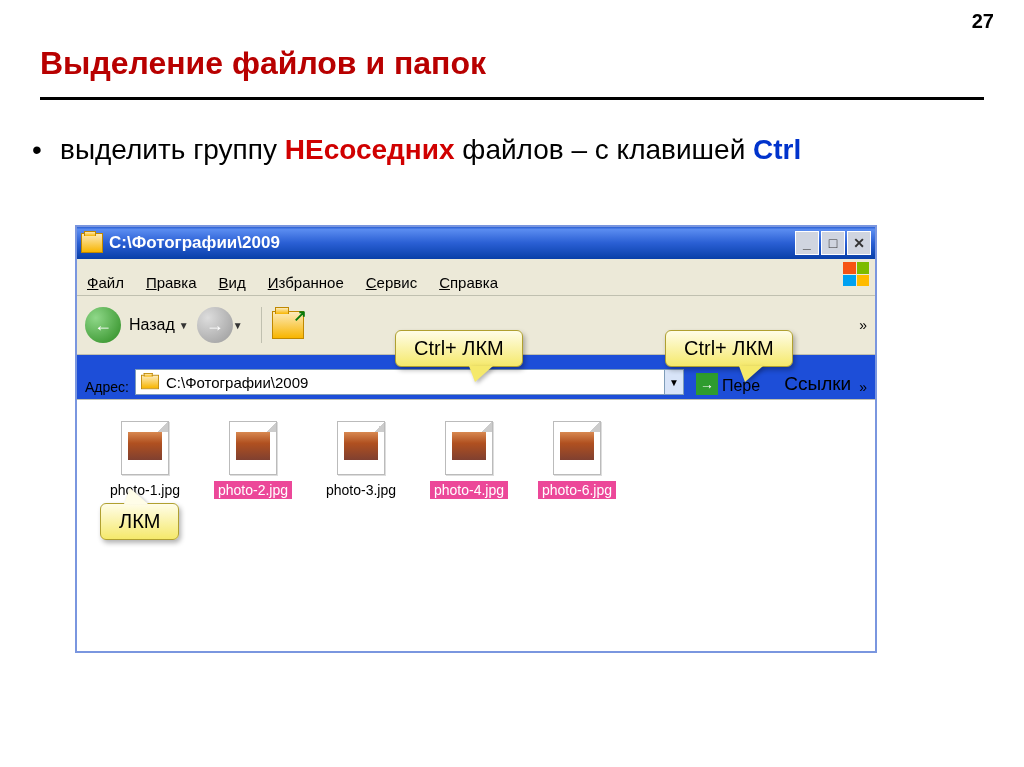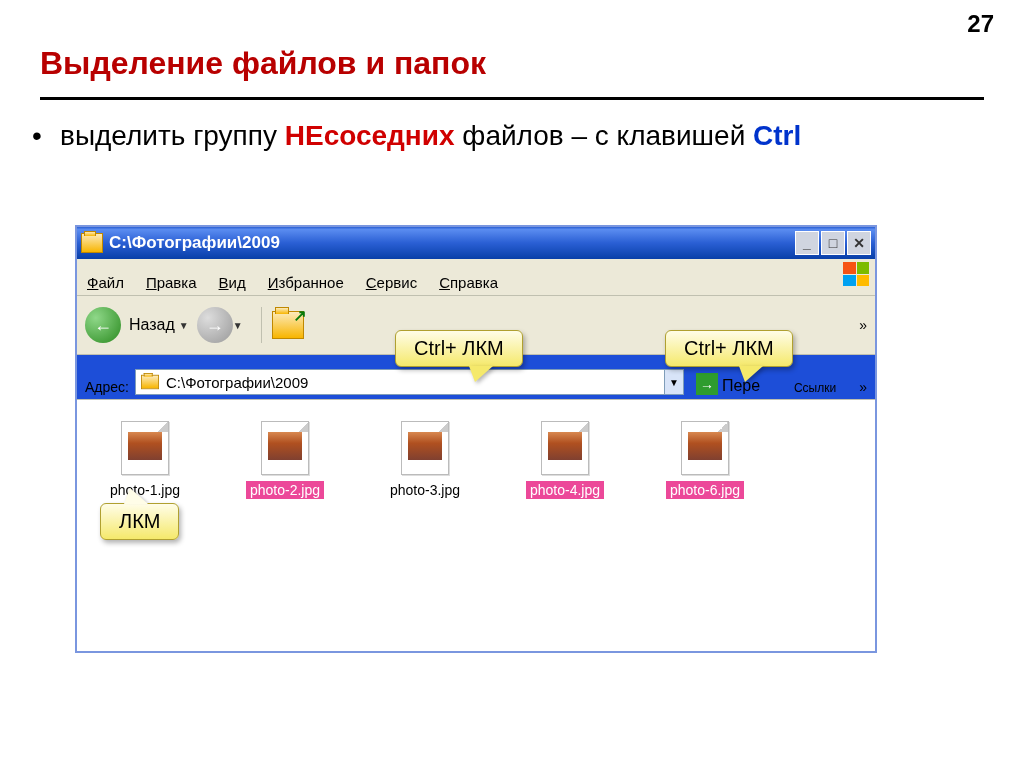--- a/index.html
+++ b/index.html
@@ -1,19 +1,19 @@
 <!DOCTYPE html>
 <html><head>
 <meta charset="utf-8">
 <style>
 body{margin:0;font-family:Arial,sans-serif;background:#fff;width:1024px;height:767px;position:relative}
-.page-num{position:absolute;top:10px;right:30px;font-weight:bold;font-size:24px;color:#000}
+.page-num{position:absolute;top:10px;right:30px;font-weight:bold;font-size:20px;color:#000}
 .title{font-size:32px;font-weight:bold;color:#b80000;padding:45px 40px 15px}
 .hr{height:3px;background:#000;margin:0 40px}
-.bullet{font-size:28px;margin:18px 40px 0 60px;position:relative;color:#000;line-height:1.3}
+.bullet{font-size:28px;margin:32px 40px 0 60px;position:relative;color:#000;line-height:1.3}
 .bullet::before{content:"•";position:absolute;left:-28px;top:0}
 .red{color:#d00000;font-weight:bold}
 .blue{color:#0033cc;font-weight:bold}
 .winwrap{position:absolute;left:75px;top:225px;width:802px}
 .win{border:2px solid #7a96df;background:#ece9d8}
 .titlebar{height:32px;background:linear-gradient(#2a5fd4,#5a8cf0 8%,#2a5fd4 50%,#083fa8);display:flex;align-items:center;padding:0 4px;color:#fff;font-size:17px;font-weight:bold}
 .tb-icon{width:20px;height:18px;background:linear-gradient(#fceabb,#f8b500);border:1px solid #c08800;margin-right:6px;position:relative}
 .tb-icon::before{content:"";position:absolute;top:-3px;left:2px;width:10px;height:4px;background:linear-gradient(#fceabb,#f8b500);border:1px solid #c08800;border-bottom:none}
 .tb-btns{margin-left:auto;display:flex;gap:2px}
 .tb-btn{width:22px;height:22px;background:#d0d5e0;border:1px solid #fff;display:flex;align-items:center;justify-content:center;font-family:Arial;font-size:14px;font-weight:bold;color:#333}
@@ -35,23 +35,23 @@
 .folder-ico::before{content:"";position:absolute;top:-5px;left:2px;width:12px;height:6px;background:linear-gradient(#fceabb,#f8b500);border:1px solid #c08800;border-bottom:none}
 .folder-ico.up::after{content:"↗";position:absolute;right:-4px;top:-6px;color:#0a7a0a;font-size:16px;font-weight:bold}
 .chev{margin-left:auto;font-size:14px}
 .addrbar{height:36px;display:flex;align-items:flex-end;padding:4px 8px;border-bottom:1px solid #c0c0b0;background:#1d4ed8}
 .addr-label{font-size:14px;margin-right:6px}
 .addr-input{flex:1;min-width:0;height:24px;background:#fff;border:1px solid #7f9db9;display:flex;align-items:center;padding:0 4px;font-size:15px;gap:6px;max-width:520px}
 .addr-input .folder-ico{width:18px;height:14px;transform:scale(0.9)}
 .addr-input .folder-ico::before{width:8px;height:3px;top:-3px}
 .addr-drop{width:18px;height:24px;background:#d8e4f8;border:1px solid #7f9db9;border-left:none;display:flex;align-items:center;justify-content:center;font-size:10px;margin-right:12px}
 .go-btn{width:22px;height:22px;background:#2e9c2e;display:flex;align-items:center;justify-content:center;color:#fff;font-weight:bold;font-size:14px;margin-right:4px}
-.links-label{font-size:12px;margin-left:auto;margin-right:19px}
+.links-label{font-size:19px;margin-left:auto;margin-right:4px}
 .content{background:#fff;padding:20px 14px 70px;min-height:160px;position:relative;border-top:1px solid #fff}
-.files{display:flex;gap:32px}
+.files{display:flex;}
 .file{display:flex;flex-direction:column;align-items:center;width:108px}
 .thumb{width:46px;height:52px;background:#fff;border:1px solid #bbb;position:relative;box-shadow:1px 1px 0 #ddd}
 .thumb::before{content:"";position:absolute;top:0;right:0;width:10px;height:10px;background:linear-gradient(135deg,#fff 50%,#ccc 50%)}
 .thumb::after{content:"";position:absolute;top:10px;left:6px;right:6px;height:28px;background:linear-gradient(#d88850,#b05020 40%,#804030)}
 .fname{font-size:14px;margin-top:6px;padding:1px 4px}
 .selected .fname{background:#ec4899;color:#fff}
 .callout{position:absolute;background:linear-gradient(#fffde8,#f5e96b);border:1px solid #b0a030;border-radius:6px;padding:6px 18px;font-size:20px;box-shadow:2px 3px 5px rgba(0,0,0,0.3);z-index:50;white-space:nowrap}
 .callout .point{position:absolute;width:0;height:0}
 .callout.up .point{bottom:-16px;left:50%;margin-left:10px;border-left:6px solid transparent;border-right:18px solid transparent;border-top:16px solid #f5e96b;filter:drop-shadow(2px 2px 2px rgba(0,0,0,0.3))}
 .callout.down .point{top:-16px;left:30%;border-left:6px solid transparent;border-right:18px solid transparent;border-bottom:16px solid #fffde8;filter:drop-shadow(1px -1px 1px rgba(0,0,0,0.15))}

